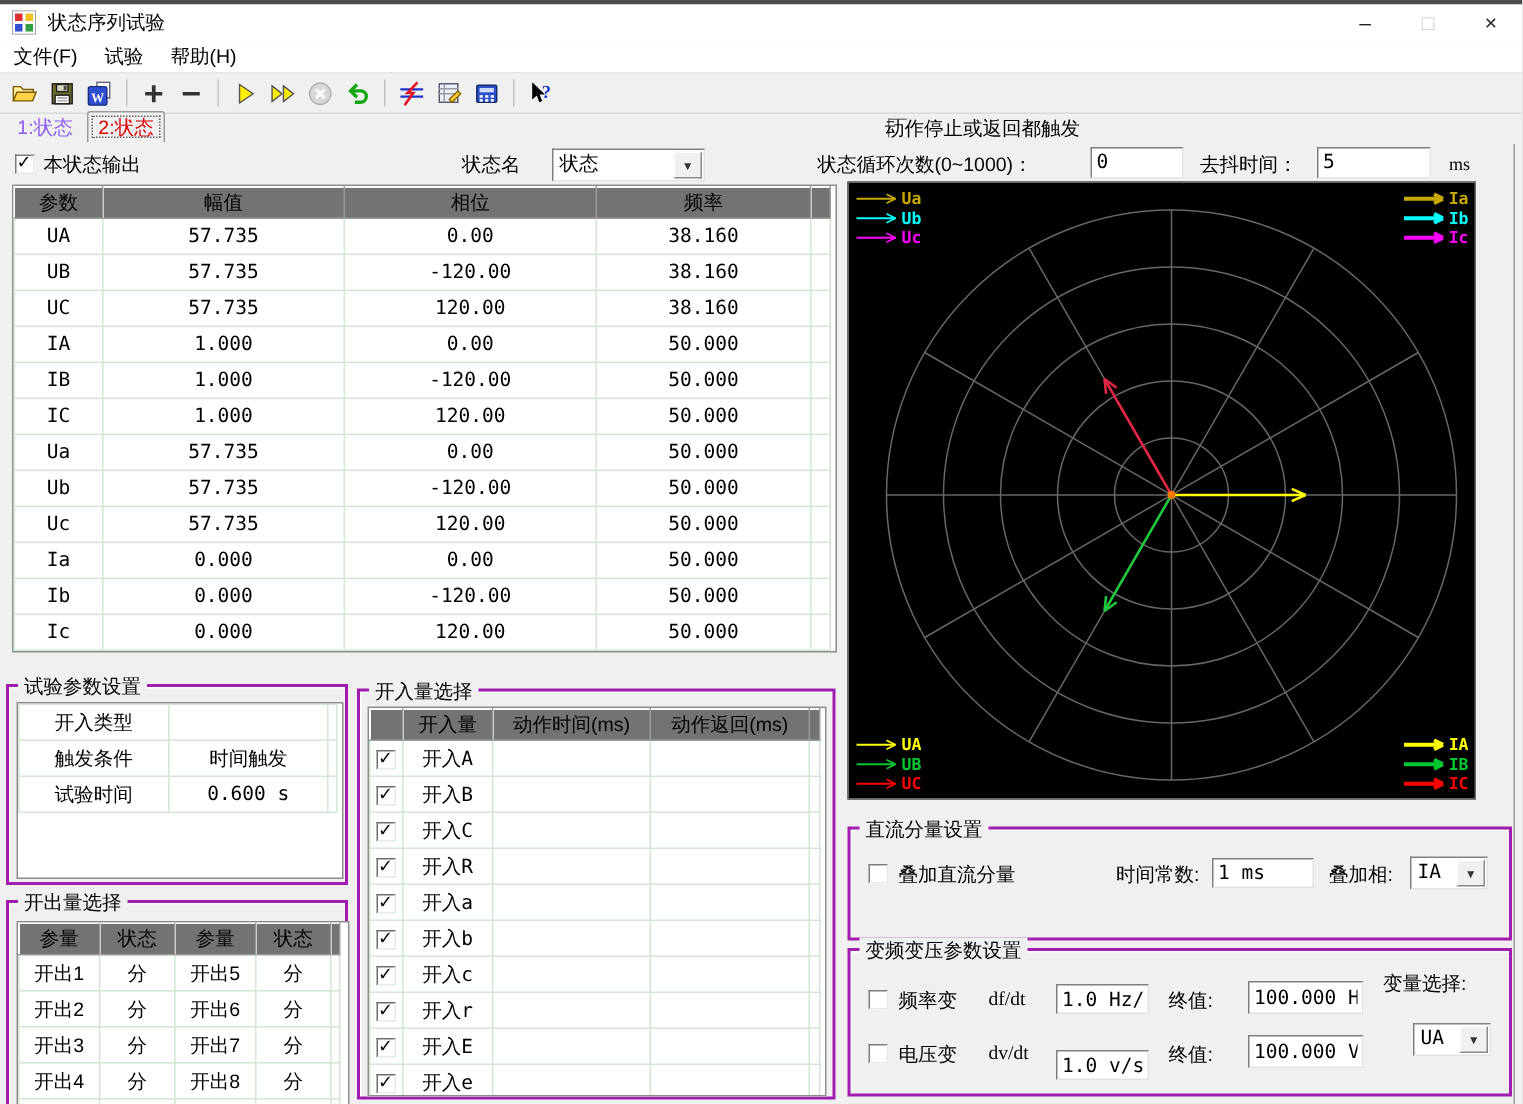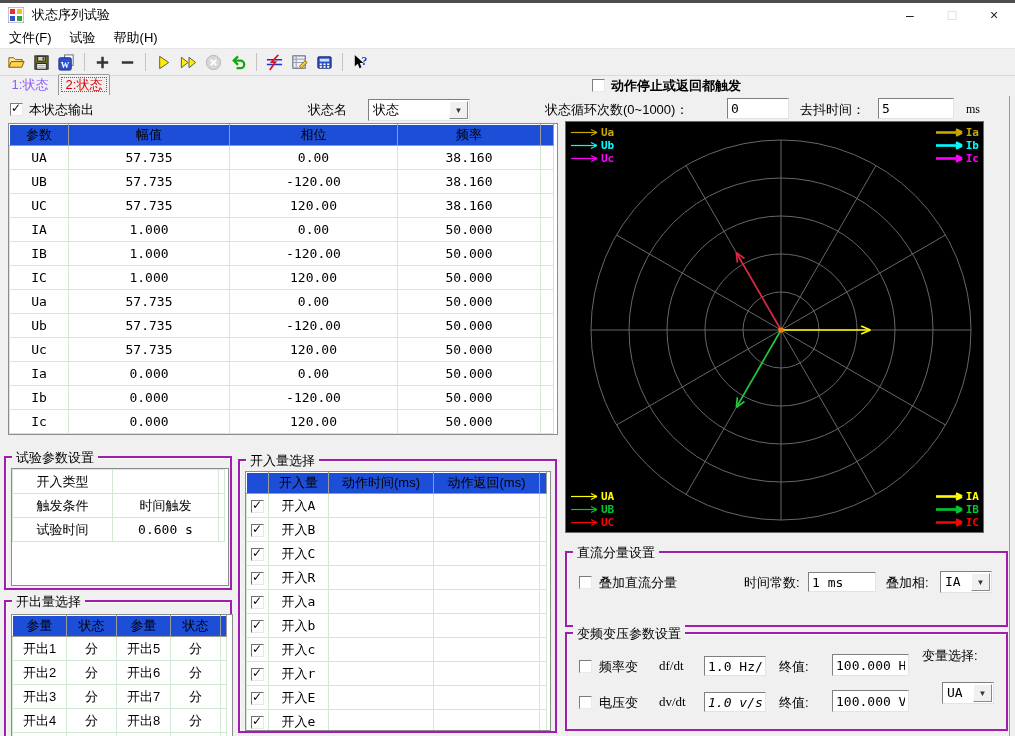--- a/index.html
+++ b/index.html
@@ -41,21 +41,21 @@
   .combo .val{display:block;font-size:13px;line-height:19px;padding-left:4px;padding-right:18px;overflow:hidden;white-space:nowrap;
               font-family:"DejaVu Sans Mono",monospace;}
   .combo .btn{position:absolute;right:1px;top:1px;bottom:1px;width:17px;background:#f0f0f0;border:1px solid;
               border-color:#fff #8a8a8a #8a8a8a #fff;font-size:8px;color:#333;display:flex;align-items:center;justify-content:center;}
   
   .grp{position:absolute;border:2px solid #a21caf;box-shadow:1px 1px 0 #fff inset;box-sizing:border-box;}
   .grp .ttl{position:absolute;top:-9px;left:6px;background:#f0f0f0;padding:0 4px;font-size:13px;white-space:nowrap;}
   
   .tblwrap{position:absolute;border:1px solid #8c8c8c;background:#fff;overflow:hidden;}
   table.grid{border-collapse:collapse;table-layout:fixed;}
-  table.grid th{background:#1d4ed8;border:1px solid;border-color:#fff #9b9b9b #9b9b9b #fff;
+  table.grid th{background:#737373;border:1px solid;border-color:#fff #9b9b9b #9b9b9b #fff;
                 font-size:13px;font-weight:400;height:20px;padding:0;overflow:hidden;white-space:nowrap;margin-top:6px;}
   table.grid td{border:1px solid #d2e8d2;text-align:center;height:23px;padding:0 2px;background:#fff;
                 font-size:13px;overflow:hidden;white-space:nowrap;}
   td.c-green{background:#c9f4c9;}
   td.c-pale{background:#eefaee;}
   td.c-yellow{background:#ffffc4;}
   td.num{font-family:"DejaVu Sans Mono",monospace;font-size:13px;}
   .cbi{width:13px;height:13px;background:#fff;border:1px solid;border-color:#6e6e6e #e9e9e9 #e9e9e9 #6e6e6e;
        box-sizing:border-box;display:inline-block;position:relative;vertical-align:middle;}
   .cbi.on::after{content:"\2713";position:absolute;left:0;top:-3px;font:bold 12px "DejaVu Sans",sans-serif;color:#000;}
@@ -194,21 +194,21 @@
   <div class="tab tab2">2:状态</div>
 
   <span class="cb on abs" style="left:10px;top:103px;"></span>
   <span class="lbl" style="left:29px;top:101px;">本状态输出</span>
   <span class="lbl" style="left:308px;top:101px;">状态名</span>
   <div class="combo" style="left:368px;top:99px;width:102px;">
     <span class="val">状态</span>
     <span class="btn">▼</span>
   </div>
   <span class="cb abs" style="left:592px;top:79px;"></span>
-  <span class="lbl" style="left:611px;top:77px;font-weight:bold;">动作停止或返回都触发</span>
+  <span class="lbl" style="left:590px;top:77px;">动作停止或返回都触发</span>
   <span class="lbl" style="left:545px;top:101px;">状态循环次数(0~1000)：</span>
   <input class="inp" style="left: 727px; top: 98px; width: 62px; height: 21px;" value="0">
   <span class="lbl" style="left:800px;top:101px;">去抖时间：</span>
   <input class="inp" style="left: 878px; top: 98px; width: 76px; height: 21px;" value="5">
   <span class="lbl mono" style="left:966px;top:102px;font-size:12px;">ms</span>
 
   <div class="tblwrap" id="param-table" style="left:8px;top:123px;width:548px;height:310px;">
       <table class="grid">
         <colgroup>
           <col style="width:59px">
@@ -651,21 +651,21 @@
     <span class="cb abs" style="left:12px;top:26px;"></span>
     <span class="lbl" style="left:32px;top:24px;">频率变</span>
     <span class="lbl mono" style="left:92px;top:24px;">df/dt</span>
     <input class="inp" style="left: 137px; top: 22px; width: 62px; height: 20px;" value="1.0 Hz/s">
     <span class="lbl" style="left:212px;top:24px;">终值:</span>
     <input class="inp" style="left: 265px; top: 20px; width: 77px; height: 22px;" value="100.000 Hz">
     <span class="lbl" style="left:355px;top:13px;">变量选择:</span>
     <span class="cb abs" style="left:12px;top:62px;"></span>
     <span class="lbl" style="left:32px;top:60px;">电压变</span>
     <span class="lbl mono" style="left:92px;top:60px;">dv/dt</span>
-    <input class="inp" style="left: 137px; top: 58px; width: 62px; height: 20px; font-style: italic;" value="1.0 v/s">
+    <input class="inp" style="left: 137px; top: 66px; width: 62px; height: 20px;" value="1.0 v/s">
     <span class="lbl" style="left:212px;top:60px;">终值:</span>
     <input class="inp" style="left: 265px; top: 56px; width: 77px; height: 22px;" value="100.000 V">
     <div class="combo" style="left:375px;top:48px;width:52px;">
       <span class="val">UA</span>
       <span class="btn">▼</span>
     </div>
   </div>
 
   <div class="vline"></div>
 </div>

